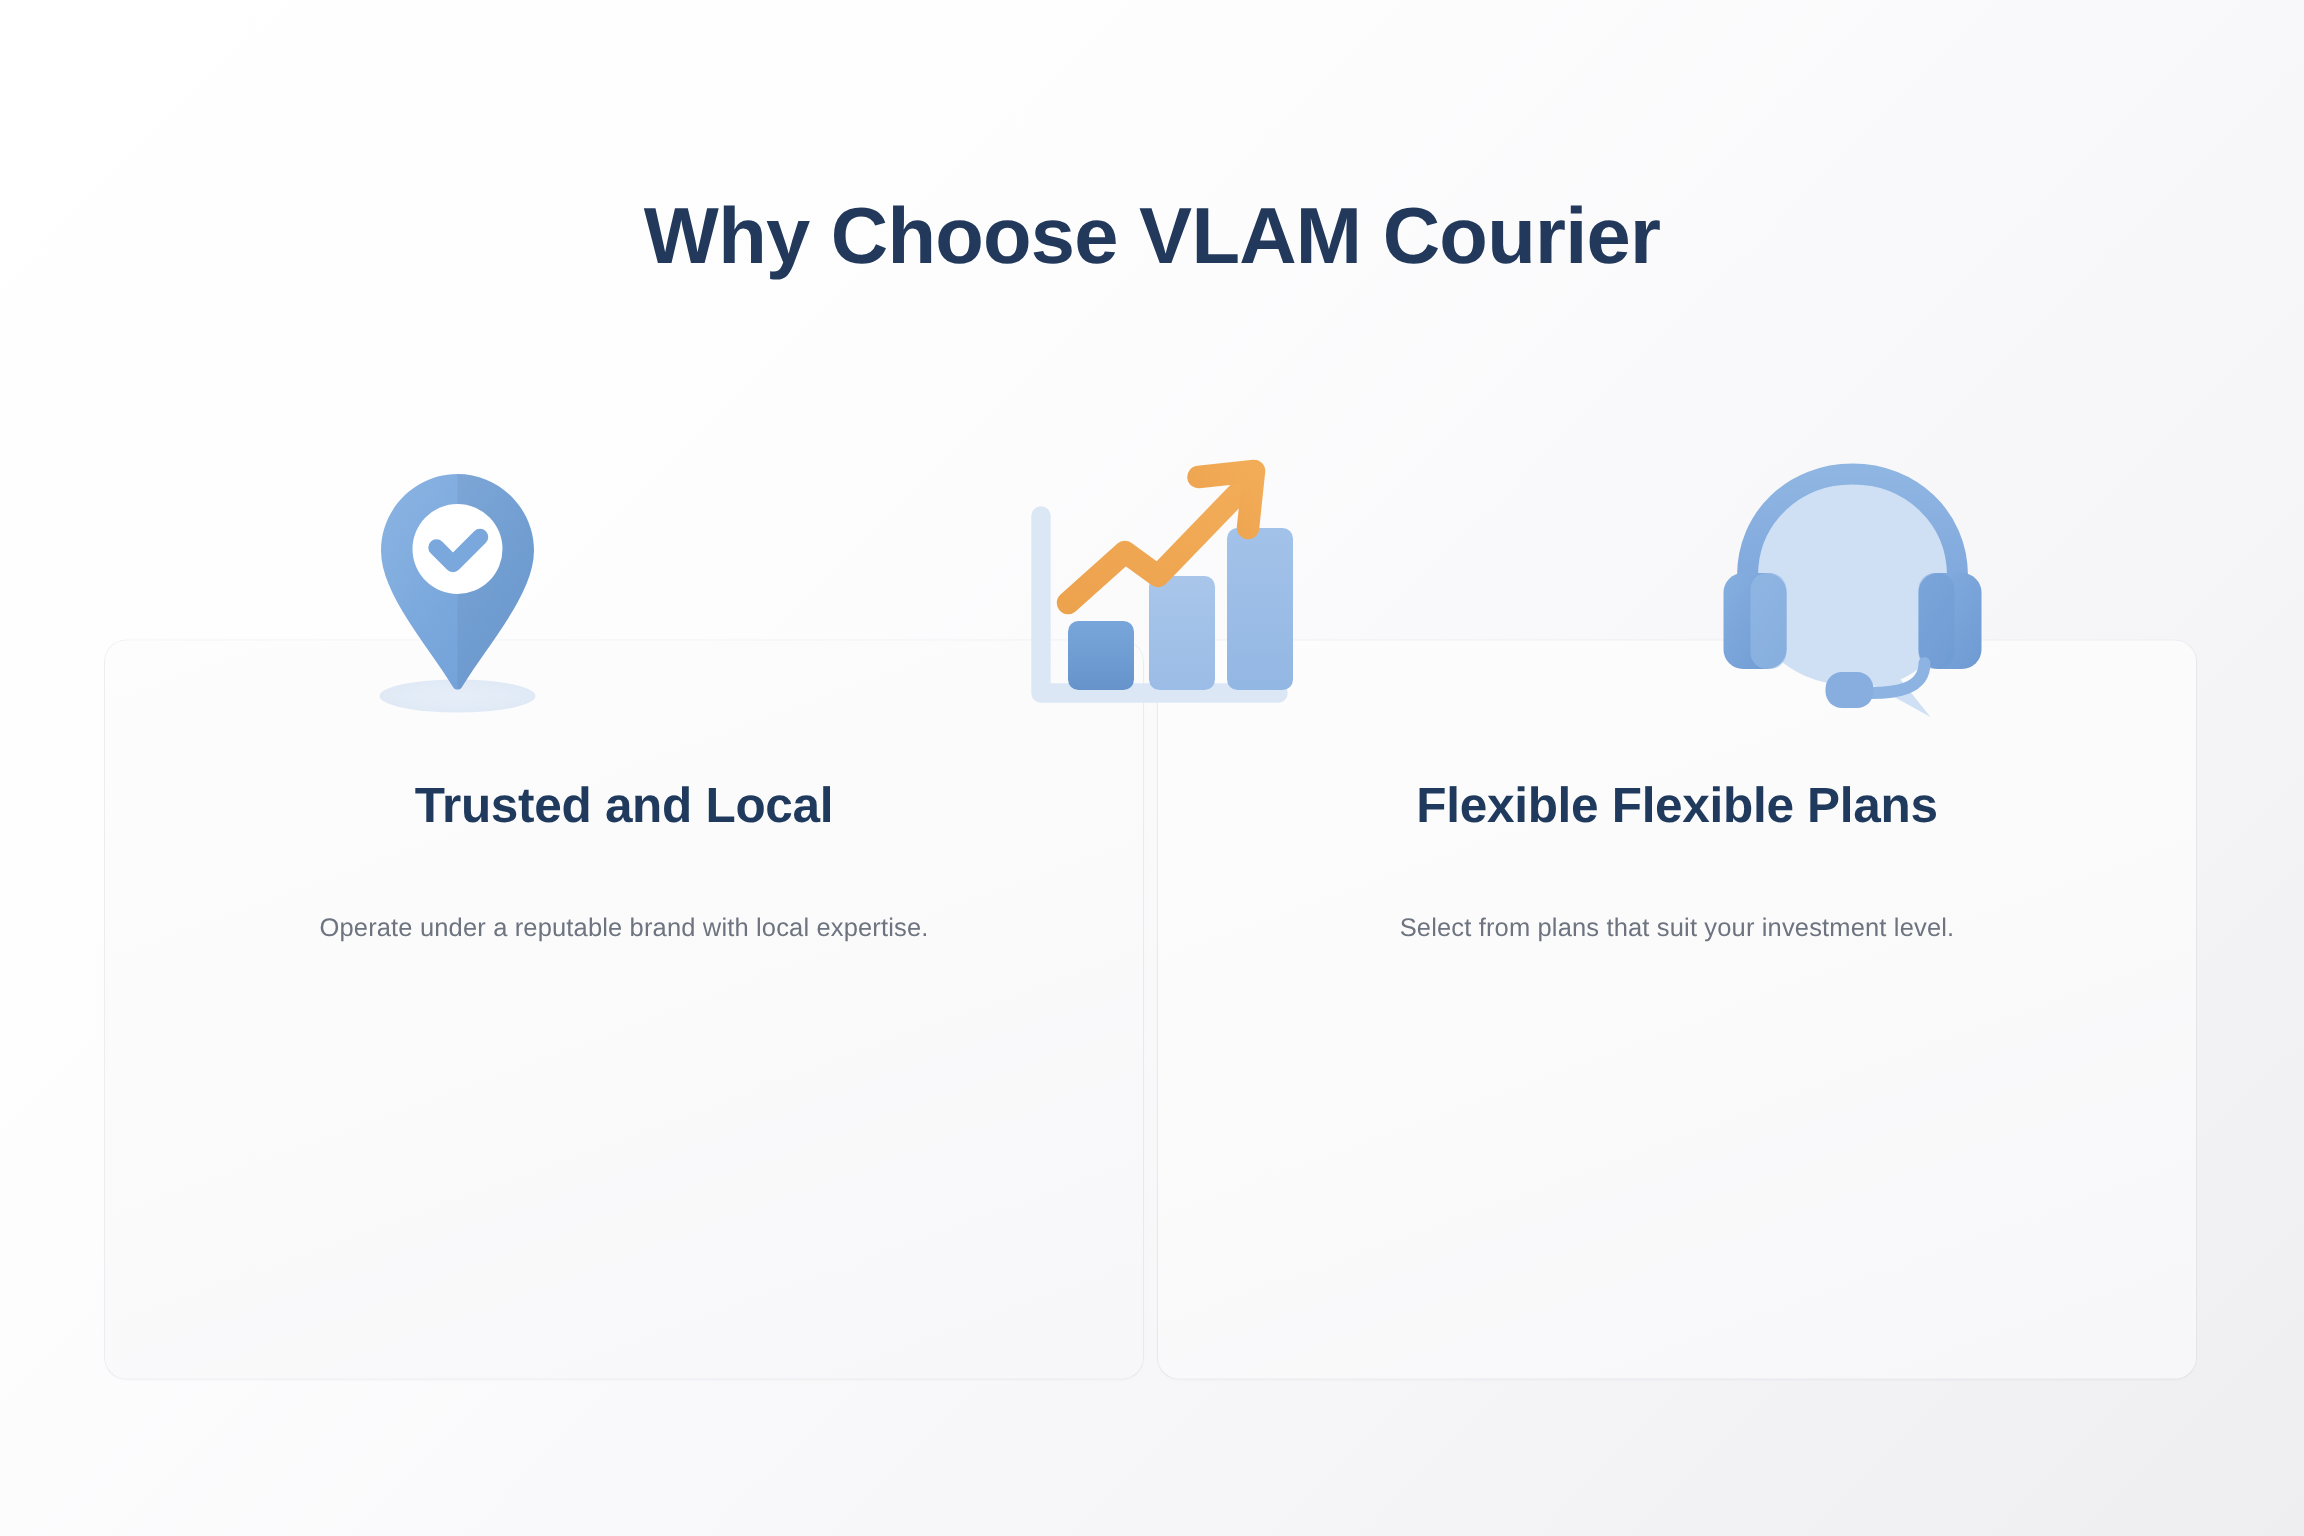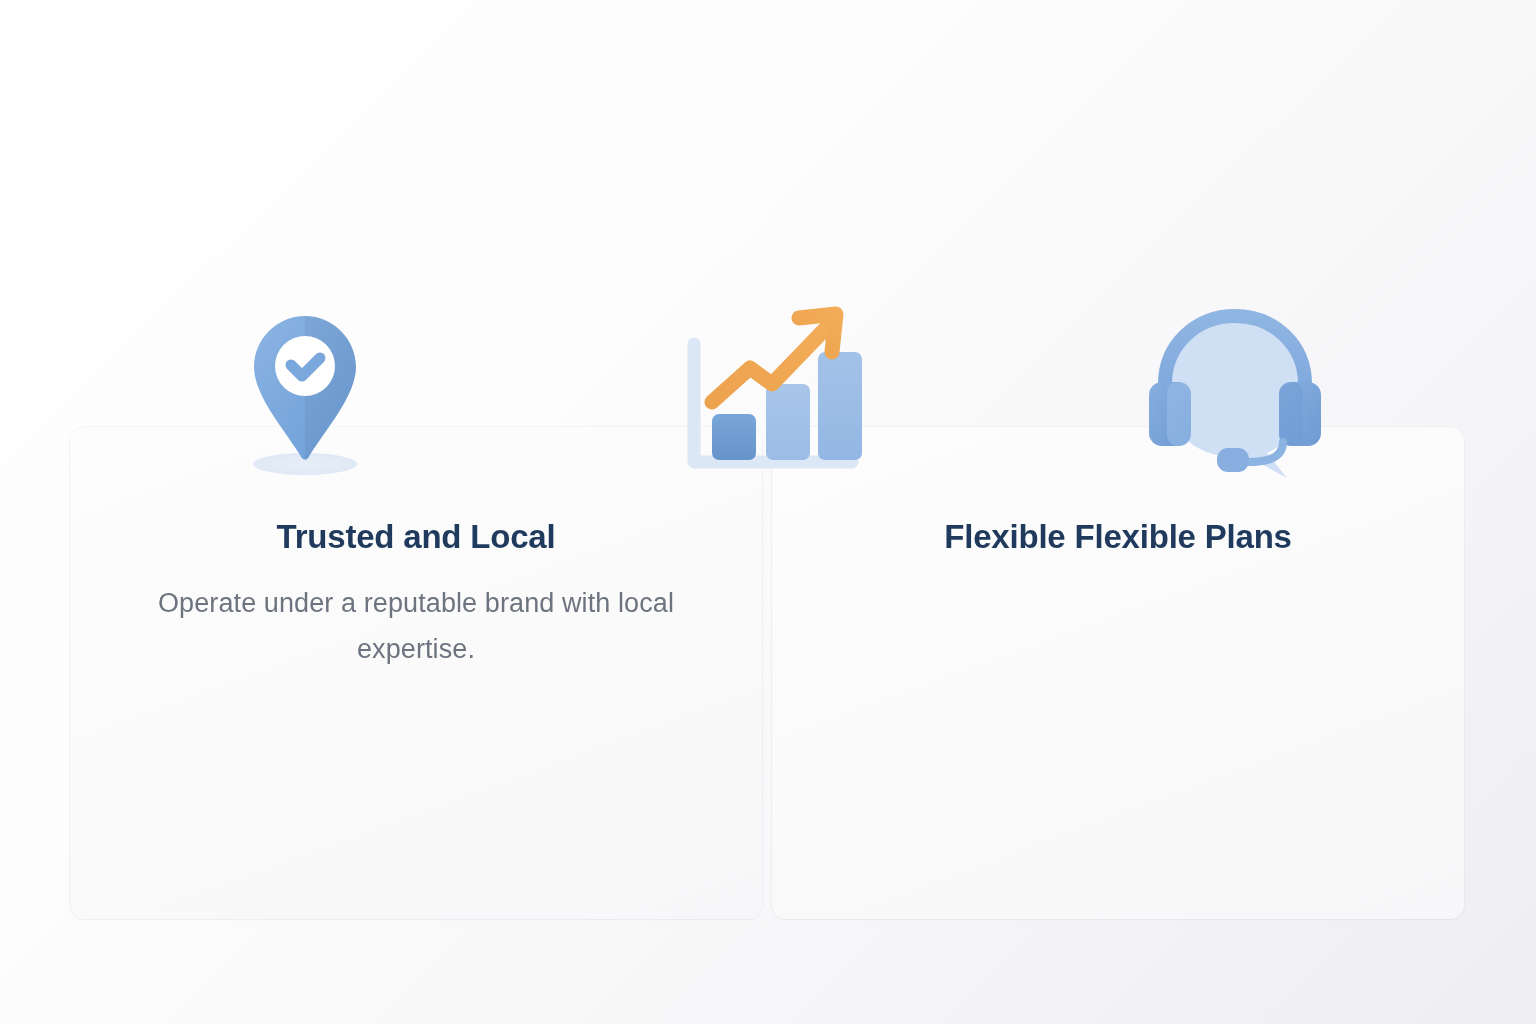--- a/index.html
+++ b/index.html
@@ -65,22 +65,22 @@
 
   .card-title {
     font-size: 33px;
     font-weight: 700;
     color: #1f3a5c;
     line-height: 1.35;
     letter-spacing: -0.2px;
   }
 
   .card-desc {
-    margin-top: 20px;
-    font-size: 27px;
+    margin-top: 44px;
+    font-size: 17px;
     font-weight: 400;
     color: #6d747f;
     line-height: 1.72;
     letter-spacing: 0.1px;
   }
 
   
   .icon-wrap {
     position: absolute;
     width: 200px;
@@ -100,33 +100,35 @@
     overflow: hidden;
     clip: rect(0 0 0 0);
     white-space: nowrap;
   }
 </style>
 </head>
 <body>
 
 <div class="page">
 
+  <h1 class="page-title">Why Choose VLAM Courier</h1>
 
   <div class="cards">
 
     <div class="card">
       <div class="card-inner">
         <div class="card-title">Trusted and Local</div>
         <div class="card-desc">Operate under a reputable brand with local expertise.</div>
       </div>
     </div>
 
     <div class="card">
       <div class="card-inner">
         <div class="card-title">Flexible Flexible Plans</div>
+        <div class="card-desc">Select from plans that suit your investment level.</div>
       </div>
     </div>
 
 
   </div>
 
   <div class="icon-wrap icon-1">
     <span class="vh">map-pin-check-icon</span>
     <svg viewBox="0 0 200 190" xmlns="http://www.w3.org/2000/svg">
       <defs>

